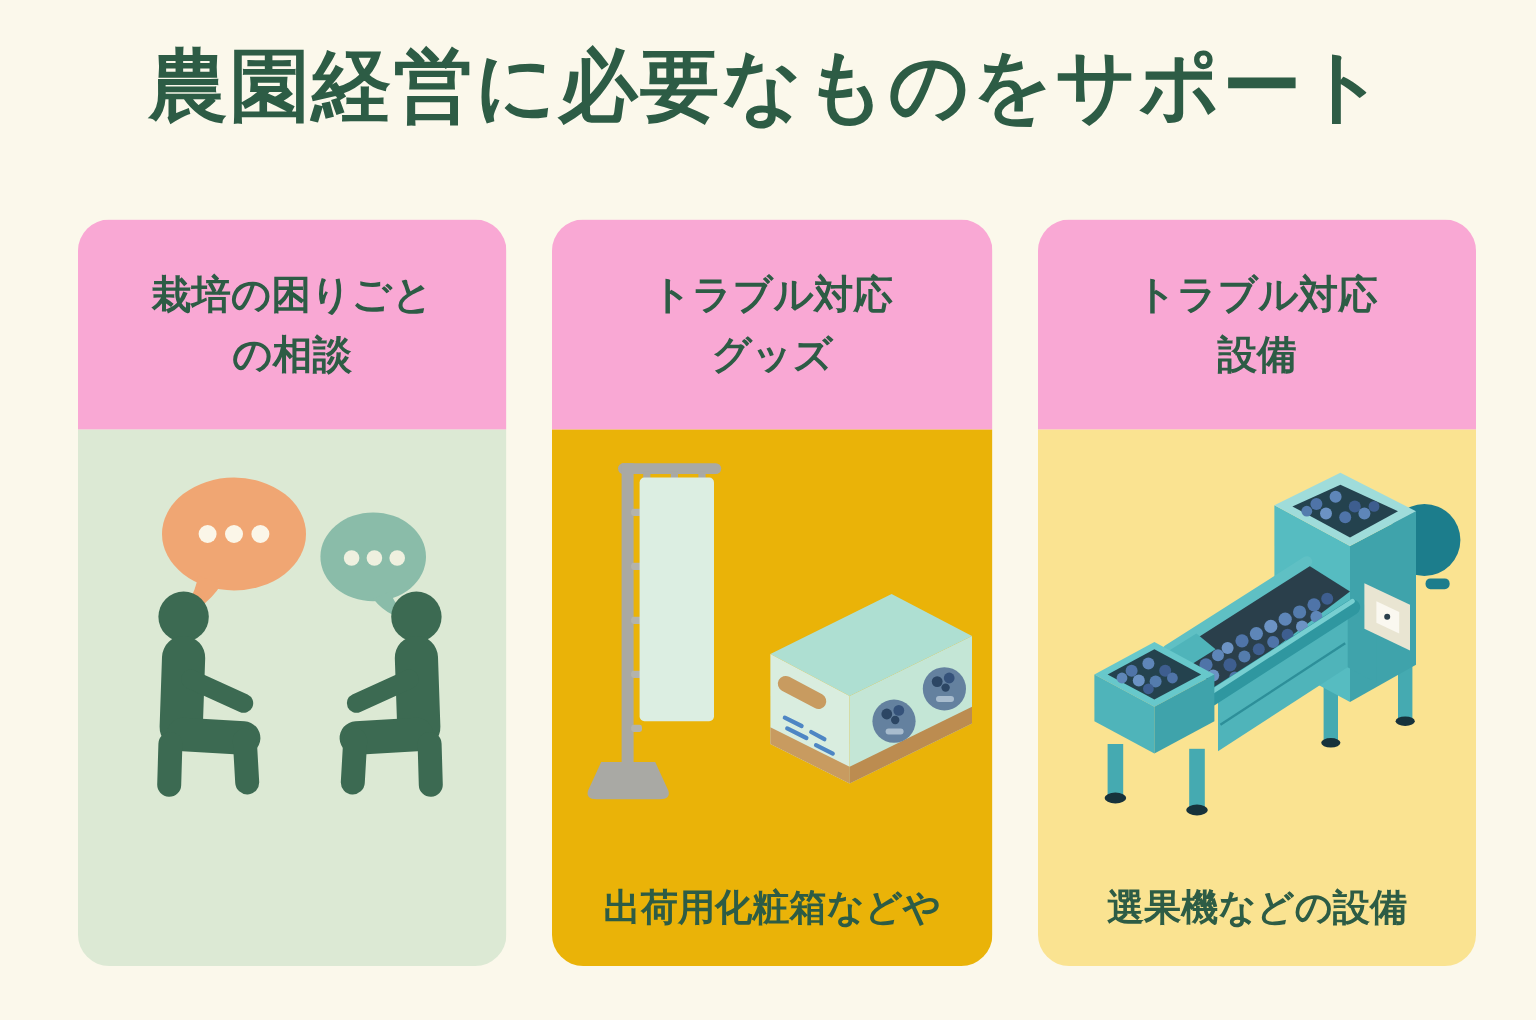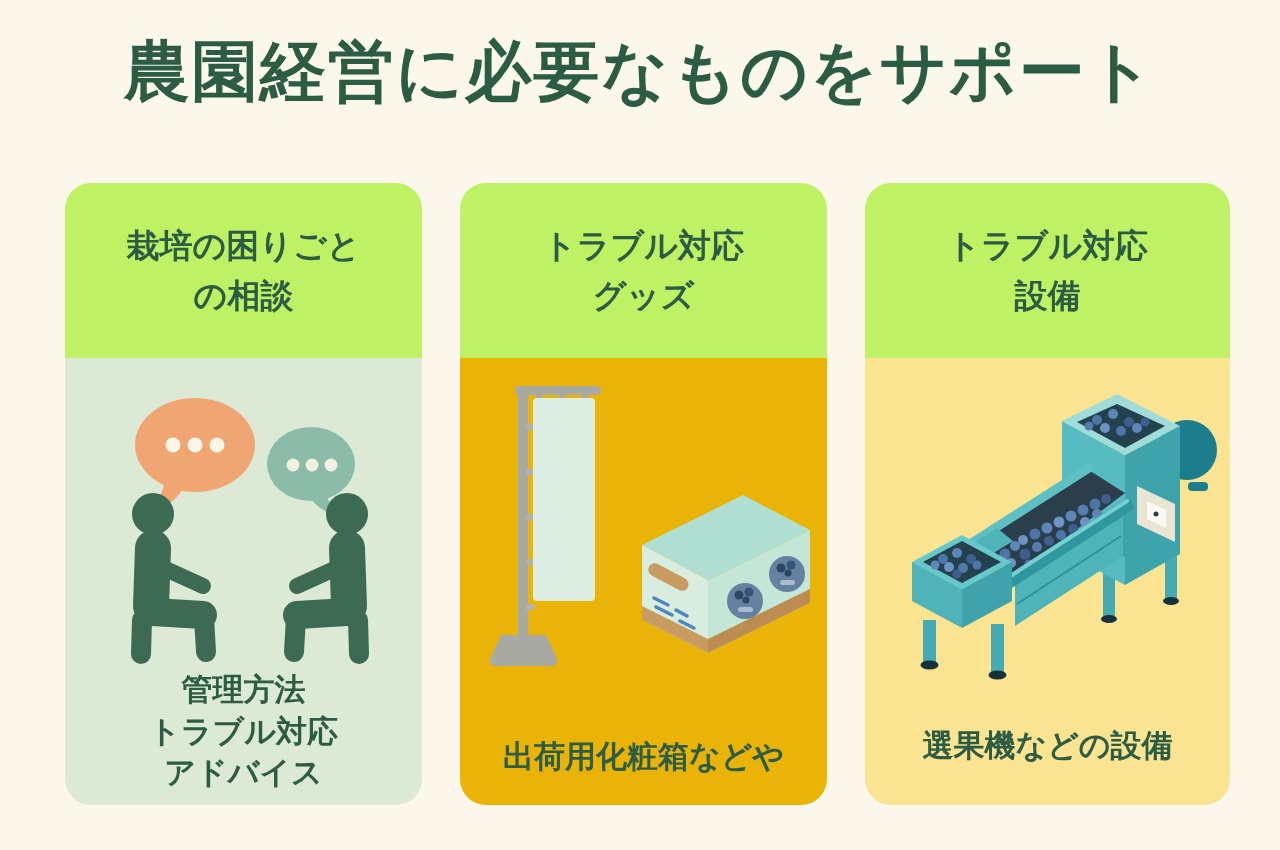--- a/index.html
+++ b/index.html
@@ -14,35 +14,35 @@
     text-align:center; font-size:66px; font-weight:800;
     color:#2D5C45; letter-spacing:2px; line-height:1.15;
   }
   .card {
     position:absolute; top:183px; height:622px;
     border-radius:26px; overflow:hidden;
   }
   .card .header {
     height:175px; display:flex; flex-direction:column;
     justify-content:center; align-items:center;
-    background:#bef264; color:#2D5C45;
+    background:#f9a8d4; color:#2D5C45;
     font-size:33px; font-weight:700; line-height:1.5; text-align:center;
   }
   .card .body { position:absolute; top:175px; bottom:0; left:0; right:0; }
   .card1 { left:65px;  width:357px; }  .card1 .body { background:#DCE9D4; }
   .card2 { left:460px; width:367px; }  .card2 .body { background:#eab308; }
   .card3 { left:865px; width:365px; }  .card3 .body { background:#FAE391; }
   .illus { position:absolute; left:0; top:0; width:100%; height:100%; display:block; }
   .caption {
     position:absolute; left:0; right:0; text-align:center;
     font-weight:700; color:#2D5C45; font-size:31px; line-height:1.33;
   }
   .card1 .caption { bottom:12px; }
   .card2 .caption { bottom:28px; }
-  .card3 .caption { bottom:39px; }
+  .card3 .caption { bottom:28px; }
   .cap-line:empty { display:none; }
 </style>
 </head>
 <body>
 
 <div class="title">農園経営に必要なものをサポート</div>
 
 <div class="card card1">
   <div class="header">
     <div>栽培の困りごと</div>
@@ -78,25 +78,20 @@
 
       <g transform="translate(370 0) scale(-1 1)" stroke="#3C6A52" stroke-linecap="round" fill="#3C6A52">
         <circle cx="88" cy="156" r="21" stroke="none"></circle>
         <line x1="88" y1="190" x2="86" y2="248" stroke-width="36"></line>
         <line x1="94" y1="208" x2="138" y2="228" stroke-width="16"></line>
         <line x1="88" y1="254" x2="138" y2="257" stroke-width="28"></line>
         <line x1="139" y1="259" x2="141" y2="294" stroke-width="20"></line>
         <line x1="77" y1="262" x2="76" y2="296" stroke-width="20"></line>
       </g>
     </svg>
-    <div class="caption">
-      <div class="cap-line">管理方法</div>
-      <div class="cap-line">トラブル対応</div>
-      <div class="cap-line">アドバイス</div>
-    </div>
   </div>
 </div>
 
 <div class="card card2">
   <div class="header">
     <div>トラブル対応</div>
     <div>グッズ</div>
   </div>
   <div class="body">
     <svg class="illus" viewBox="0 0 367 447">

